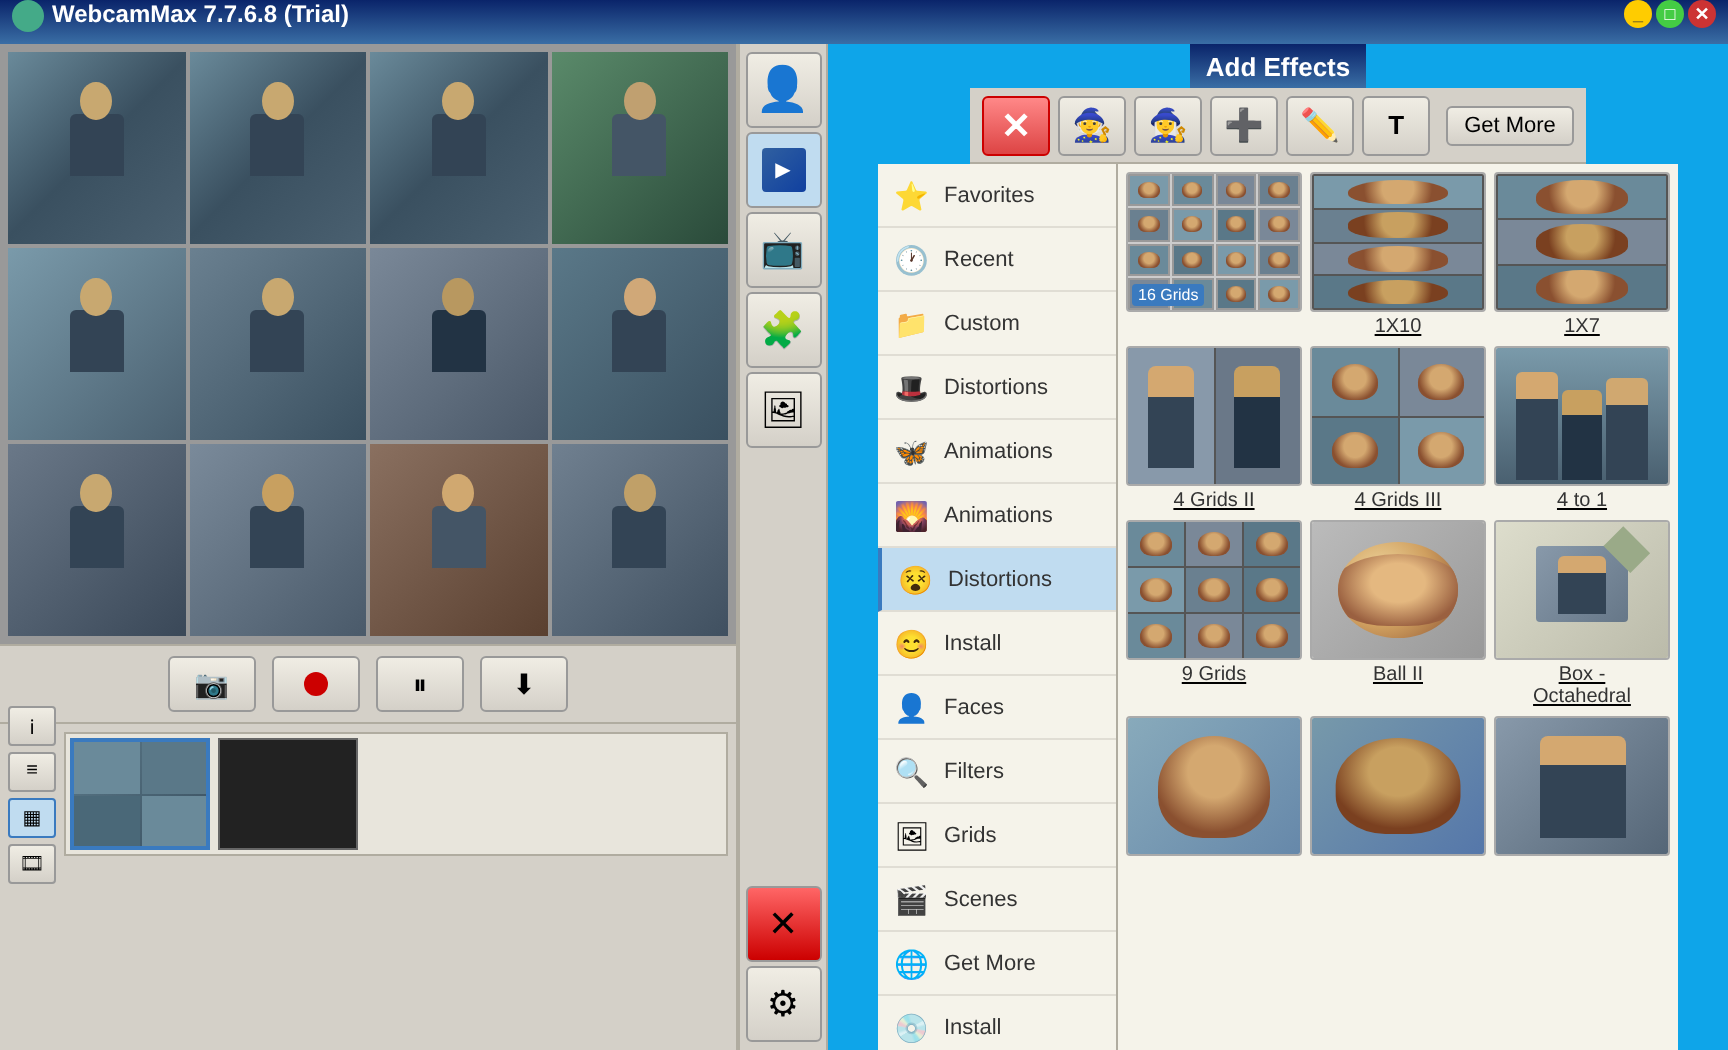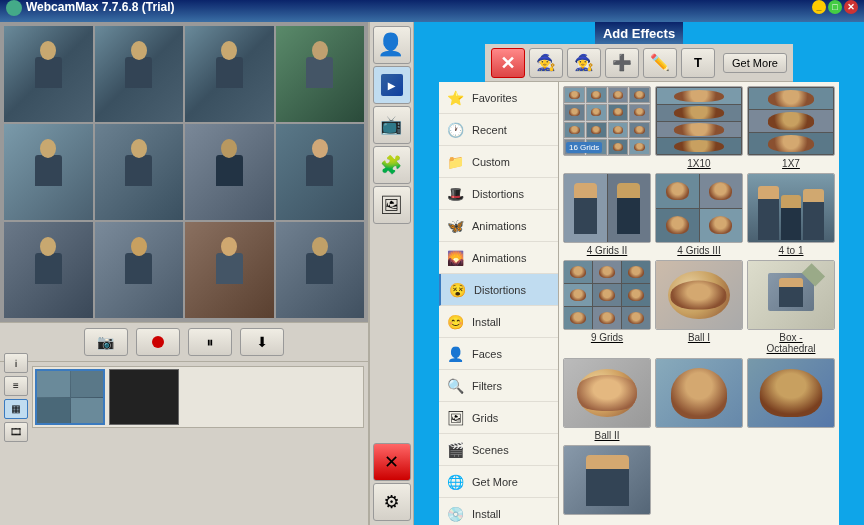--- a/index.html
+++ b/index.html
@@ -741,59 +741,49 @@
                     <div class="tg-face-sm"></div>
                   </div>
                 <div style="background:#6a8090;display:flex;align-items:center;justify-content:center;">
                     <div class="tg-face-sm"></div>
                   </div>
               </div>
             </div>
             <div class="effect-label">9 Grids</div>
           </div>
 
-          <div class="effect-item">
-            <div class="effect-thumb" style="background:#d0c8b8;">
-              <div style="width:100%;height:100%;display:flex;align-items:center;justify-content:center;background:linear-gradient(135deg,#ccbbaa,#aaaaaa);">
-                <div style="width:72%;height:72%;border-radius:50%;background:radial-gradient(circle at 35% 35%, #e8d0a0, #c8a060, #8a5030);display:flex;align-items:center;justify-content:center;overflow:hidden;">
-                  <div style="width:70%;height:65%;background:radial-gradient(circle at 50% 40%, #d4a870 30%, #8a5030 70%);border-radius:60% 60% 50% 50%;transform:scaleX(1.3) scaleY(0.9);"></div>
-                </div>
-              </div>
-            </div>
-            <div class="effect-label">Ball I</div>
-          </div>
-
-          <div class="effect-item">
-            <div class="effect-thumb" style="background:#e8e0d0;">
-              <div style="width:100%;height:100%;display:flex;align-items:center;justify-content:center;background:linear-gradient(135deg,#ddddcc,#bbbbaa);">
-                <div style="position:relative;width:75%;height:80%;">
-
-                  <div style="position:absolute;top:10%;left:15%;width:70%;height:70%;background:linear-gradient(135deg,#8899aa,#667788);border-radius:2px;display:flex;align-items:center;justify-content:center;">
-                    <div style="width:55%;height:75%;background:linear-gradient(to bottom,#d4a870 30%,#334455 30%);border-radius:3px 3px 0 0;"></div>
-                  </div>
-
-                  <div style="position:absolute;top:0;right:0;width:30%;height:25%;background:#9aaa88;transform:rotate(45deg);"></div>
-                </div>
-              </div>
-            </div>
-            <div class="effect-label">Box -<br>Octahedral</div>
-          </div>
 
           <div class="effect-item">
             <div class="effect-thumb" style="background:#c8c0b0;">
               <div style="width:100%;height:100%;display:flex;align-items:center;justify-content:center;background:linear-gradient(135deg,#bbbbbb,#999999);">
                 <div style="width:70%;height:70%;border-radius:50%;background:radial-gradient(circle at 35% 35%, #f0d8a0, #d0a060, #8a5030);display:flex;align-items:center;justify-content:center;overflow:hidden;">
                   <div style="width:80%;height:75%;background:radial-gradient(circle at 50% 40%, #e4b880 30%, #9a6040 70%);border-radius:70% 70% 60% 60%;transform:scaleX(1.4);"></div>
                 </div>
               </div>
             </div>
             <div class="effect-label">Ball II</div>
           </div>
 
           <div class="effect-item">
+            <div class="effect-thumb" style="background:#e8e0d0;">
+              <div style="width:100%;height:100%;display:flex;align-items:center;justify-content:center;background:linear-gradient(135deg,#ddddcc,#bbbbaa);">
+                <div style="position:relative;width:75%;height:80%;">
+
+                  <div style="position:absolute;top:10%;left:15%;width:70%;height:70%;background:linear-gradient(135deg,#8899aa,#667788);border-radius:2px;display:flex;align-items:center;justify-content:center;">
+                    <div style="width:55%;height:75%;background:linear-gradient(to bottom,#d4a870 30%,#334455 30%);border-radius:3px 3px 0 0;"></div>
+                  </div>
+
+                  <div style="position:absolute;top:0;right:0;width:30%;height:25%;background:#9aaa88;transform:rotate(45deg);"></div>
+                </div>
+              </div>
+            </div>
+            <div class="effect-label">Box -<br>Octahedral</div>
+          </div>
+
+          <div class="effect-item">
             <div class="effect-thumb" style="background:#c0d0cc;">
               <div style="width:100%;height:100%;background:linear-gradient(135deg,#88aabb,#6688aa);display:flex;align-items:center;justify-content:center;">
                 <div style="width:65%;height:75%;background:radial-gradient(circle at 50% 35%, #d4a870 30%, #8a5030 70%);border-radius:50% 50% 40% 40%;"></div>
               </div>
             </div>
             <div class="effect-label"></div>
           </div>
 
           <div class="effect-item">
             <div class="effect-thumb" style="background:#b8c8c0;">

